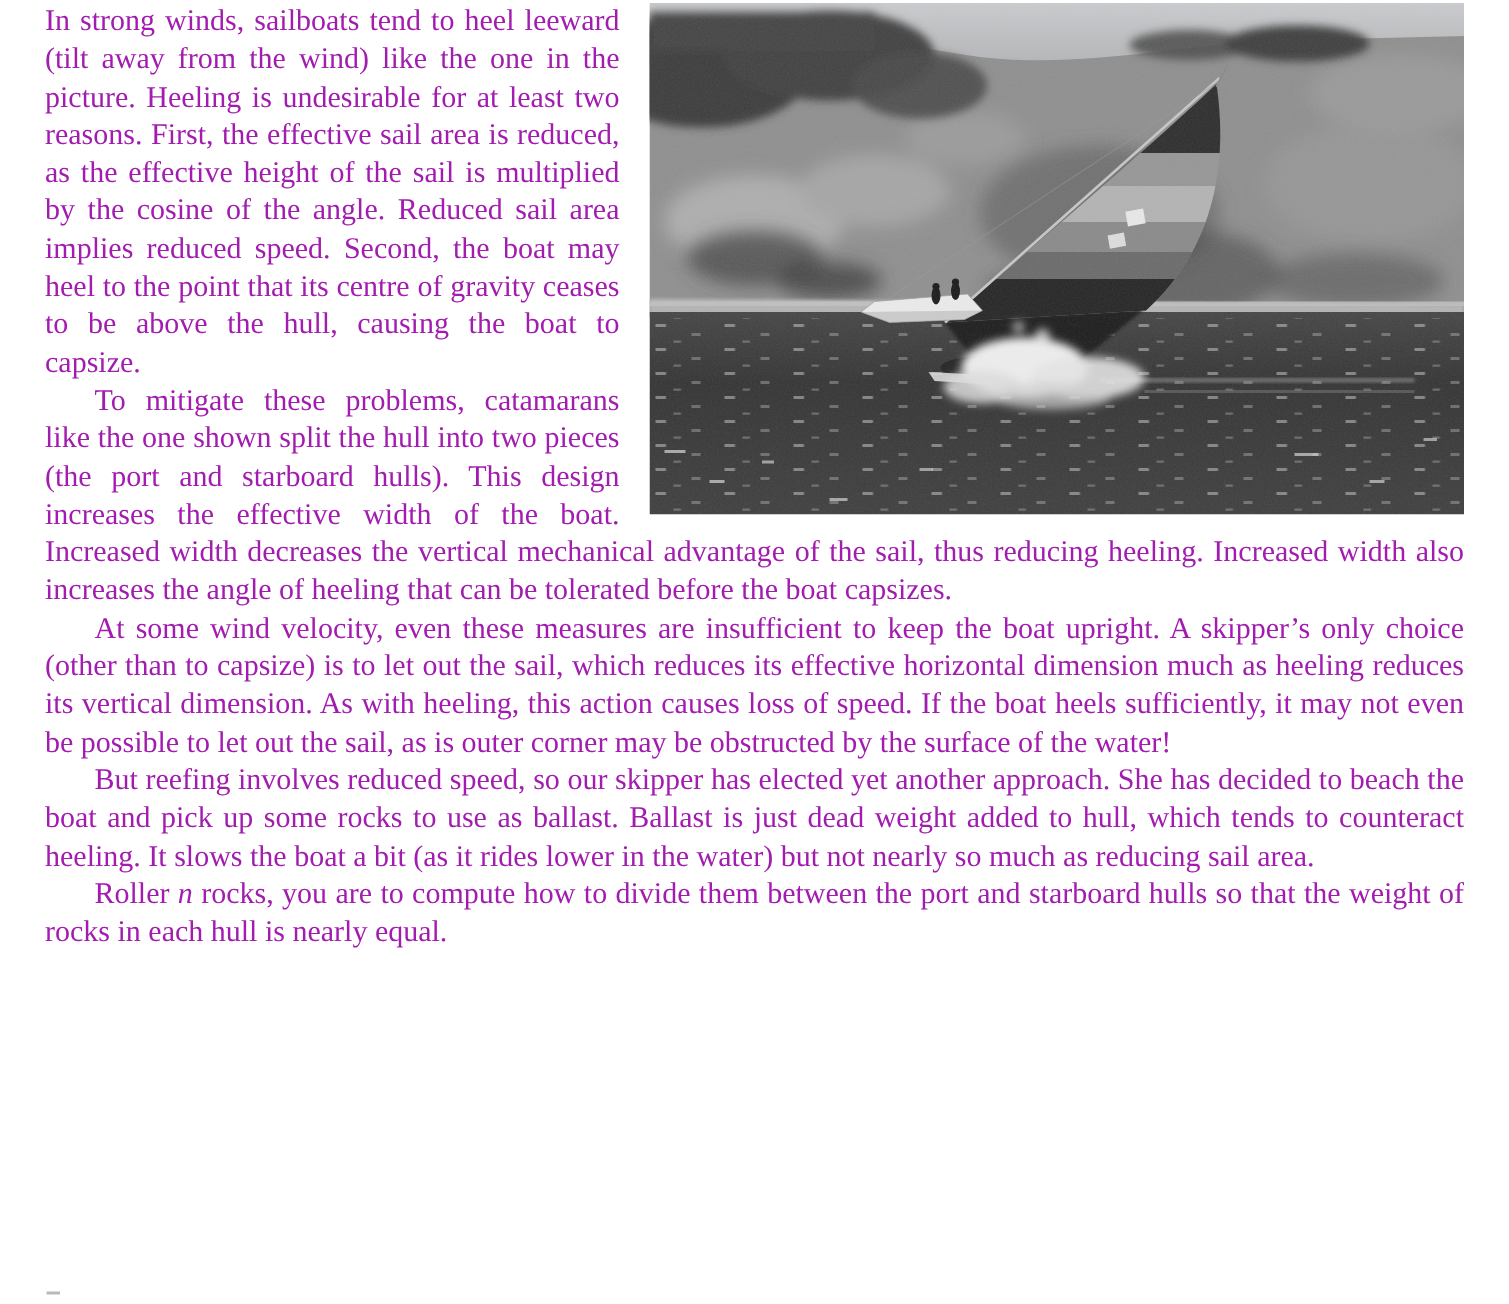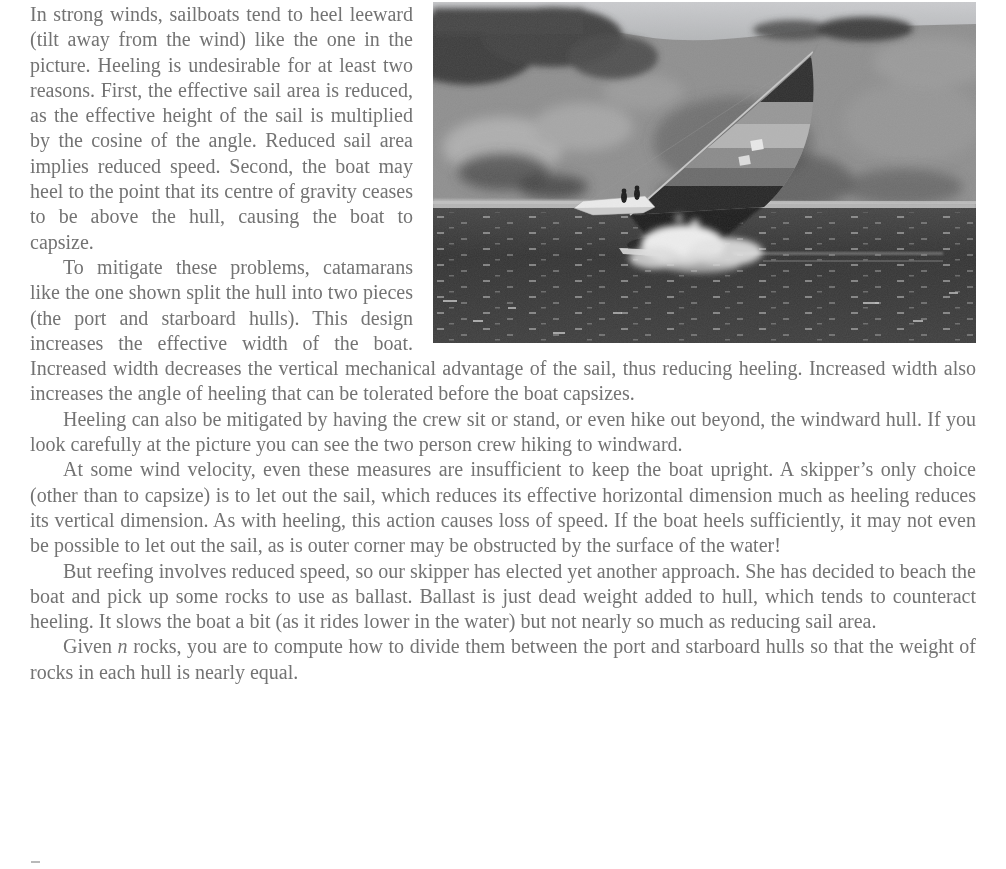--- a/index.html
+++ b/index.html
@@ -3,21 +3,21 @@
 <meta charset="utf-8">
 <style>
   html, body { margin: 0; padding: 0; background: #ffffff; }
   .page {
     position: relative;
     width: 1006px;
     height: 869px;
     background: #ffffff;
     overflow: hidden;
     font-family: "Liberation Serif", "DejaVu Serif", serif;
-    color: #737373;
+    color: #a21caf;
   }
   .content {
     position: absolute;
     left: 30px;
     top: 2px;
     width: 946px;
     font-size: 20px;
     line-height: 25.3px;
     text-align: justify;
     hyphens: auto;
@@ -180,20 +180,19 @@
           <circle cx="262" cy="222" r="5" fill="#e0e0e0" opacity="0.8"></circle>
           <circle cx="246" cy="216" r="4" fill="#dadada" opacity="0.7"></circle>
         </g>
 
         <rect x="0" y="0" width="543" height="341" filter="url(#grain)" opacity="0.22"></rect>
       </svg>
     </figure>
 
     <p class="para first">In strong winds, sailboats tend to heel leeward (tilt away from the wind) like the one in the picture. Heeling is undesirable for at least two reasons. First, the effective sail area is reduced, as the effective height of the sail is multiplied by the cosine of the angle. Reduced sail area implies reduced speed. Second, the boat may heel to the point that its centre of gravity ceases to be above the hull, causing the boat to capsize.</p>
     <p class="para">To mitigate these problems, catamarans like the one shown split the hull into two pieces (the port and starboard hulls). This design increases the effective width of the boat. Increased width decreases the vertical mechanical advantage of the sail, thus reducing heeling. Increased width also increases the angle of heeling that can be tolerated before the boat capsizes.</p>
-    <p class="para">Heeling can also be mitigated by having the crew sit or stand, or even hike out beyond, the windward hull. If you look carefully at the picture you can see the two person crew hiking to windward.</p>
     <p class="para">At some wind velocity, even these measures are insufficient to keep the boat upright. A skipper’s only choice (other than to capsize) is to let out the sail, which reduces its effective horizontal dimension much as heeling reduces its vertical dimension. As with heeling, this action causes loss of speed. If the boat heels sufficiently, it may not even be possible to let out the sail, as is outer corner may be obstructed by the surface of the water!</p>
     <p class="para">But reefing involves reduced speed, so our skipper has elected yet another approach. She has decided to beach the boat and pick up some rocks to use as ballast. Ballast is just dead weight added to hull, which tends to counteract heeling. It slows the boat a bit (as it rides lower in the water) but not nearly so much as reducing sail area.</p>
-    <p class="para"><span>Given </span><span class="math-var">n</span><span> rocks, you are to compute how to divide them between the port and starboard hulls so that the weight of rocks in each hull is nearly equal.</span></p>
+    <p class="para"><span>Roller </span><span class="math-var">n</span><span> rocks, you are to compute how to divide them between the port and starboard hulls so that the weight of rocks in each hull is nearly equal.</span></p>
   </div>
 
   <div class="cutoff-mark"></div>
 </div>
 
 </body></html>

